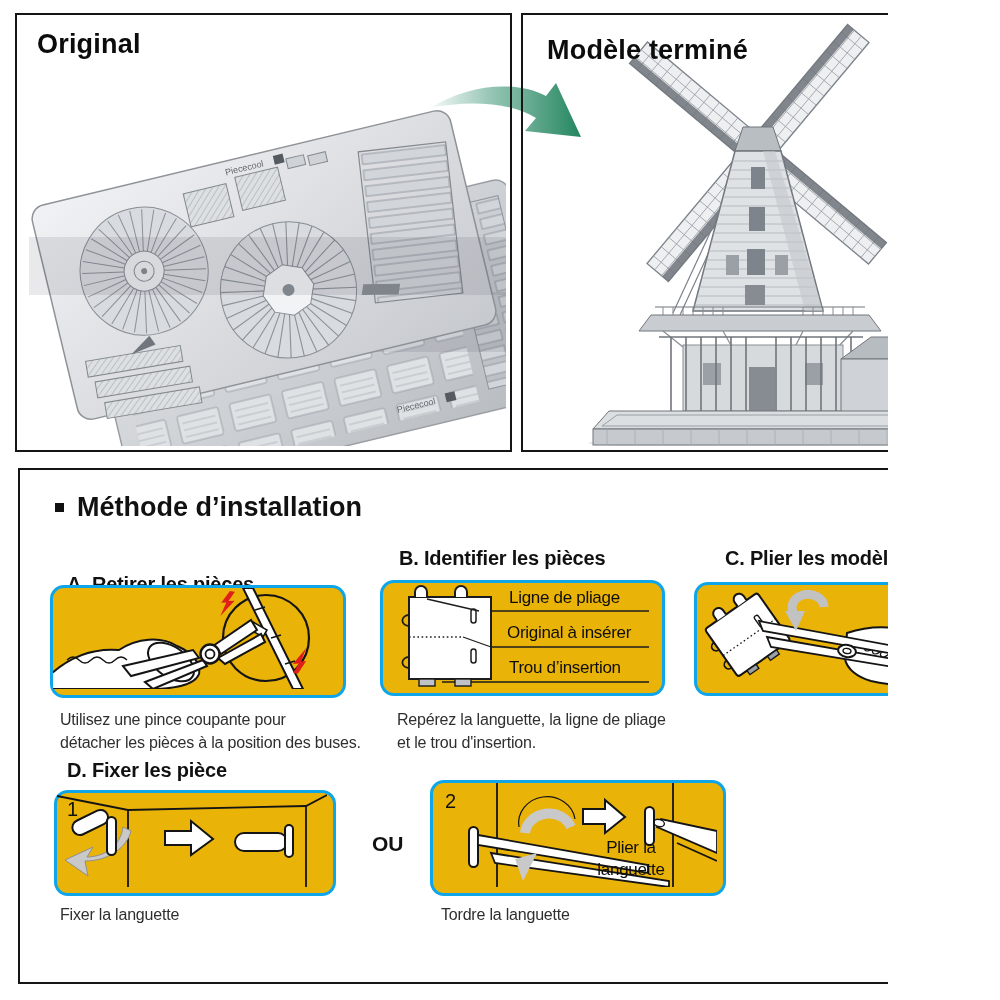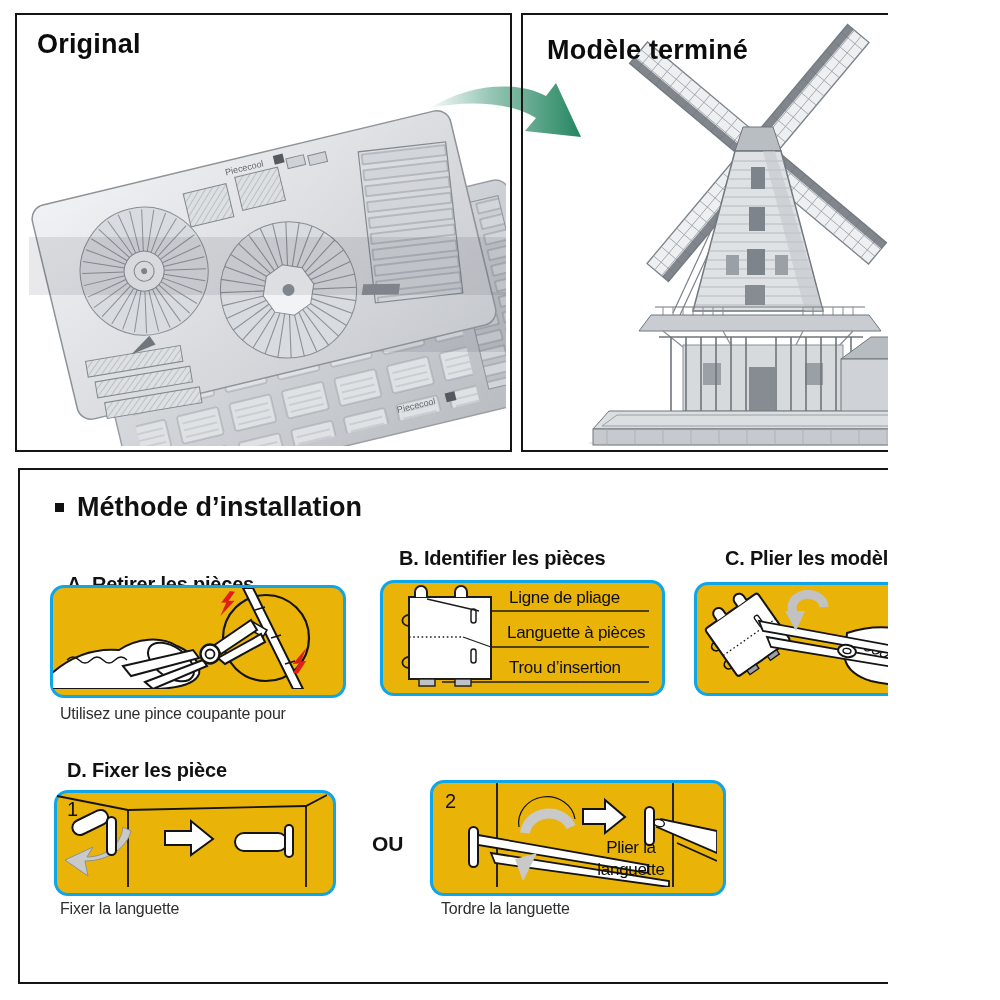--- a/index.html
+++ b/index.html
@@ -6,21 +6,21 @@
   #page{position:relative;width:888px;height:1000px;background:#fff;overflow:hidden;
         font-family:"Liberation Sans","DejaVu Sans",sans-serif;color:#111;}
   .panel{position:absolute;border:2px solid #151515;background:transparent;z-index:1;}
   .panel-title{position:absolute;font-size:27px;font-weight:700;color:#0c0c0c;z-index:3;letter-spacing:0.2px;}
   #arrow-svg{position:absolute;left:428px;top:74px;width:170px;height:84px;z-index:0;}
   #bottom-panel{position:absolute;left:18px;top:468px;width:962px;height:512px;border:2px solid #151515;z-index:1;}
   .main-heading{position:absolute;left:35px;top:22px;display:flex;align-items:center;font-size:27px;font-weight:700;}
   .bullet{width:9px;height:9px;background:#111;margin-right:13px;flex:0 0 auto;}
   .step-heading{position:absolute;font-size:20px;font-weight:700;letter-spacing:-0.2px;white-space:nowrap;}
   .figbox{position:absolute;border:3px solid #0ea5e9;border-radius:14px;background:#eab308;}
-  .caption{position:absolute;font-size:16px;line-height:1.42;color:#2f2f2f;letter-spacing:-0.2px;}
+  .caption{position:absolute;font-size:16px;line-height:1.42;color:#2f2f2f;letter-spacing:-0.2px;margin-top:6px;}
   .cap-line{display:block;white-space:nowrap;}
   .b-label{position:absolute;font-size:17px;color:#0e0e0e;letter-spacing:-0.3px;white-space:nowrap;}
   .num-label{position:absolute;font-size:20px;color:#111;}
   .ou-label{position:absolute;font-size:21px;font-weight:700;}
   .d2-text{position:absolute;font-size:17px;line-height:1.32;text-align:center;color:#0e0e0e;letter-spacing:-0.3px;}
   svg{display:block;}
   .fill-svg{position:absolute;left:0;top:0;}
 </style>
 </head>
 <body>
@@ -219,42 +219,47 @@
         <polygon points="160,58 198,32 204,42 168,66" fill="#fff" stroke="#141414" stroke-width="2"></polygon>
         <polygon points="165,70 208,46 212,54 172,76" fill="#fff" stroke="#141414" stroke-width="2"></polygon>
         <circle cx="157" cy="66" r="9.5" fill="#fff" stroke="#141414" stroke-width="2.4"></circle>
         <circle cx="157" cy="66" r="4.5" fill="#fff" stroke="#141414" stroke-width="1.8"></circle>
         <use href="#bolt" transform="translate(170,2) rotate(8)"></use>
         <use href="#bolt" transform="translate(252,86) rotate(185)"></use>
       </svg>
     </div>
     <div class="caption" style="left:40px;top:233px;">
       <span class="cap-line">Utilisez une pince coupante pour</span>
+      <span class="cap-line">détacher les pièces à la position des buses.</span>
     </div>
 
     <div class="step-heading" style="left:379px;top:77px;">B. Identifier les pièces</div>
     <div class="figbox" style="left:360px;top:110px;width:279px;height:110px;">
       <svg width="273" height="104" viewBox="0 0 273 104">
         <line x1="96" y1="28" x2="266" y2="28" stroke="#1c1c1c" stroke-width="1.5"></line>
         <line x1="108" y1="64" x2="266" y2="64" stroke="#1c1c1c" stroke-width="1.5"></line>
         <line x1="59" y1="99" x2="266" y2="99" stroke="#1c1c1c" stroke-width="1.5"></line>
         <rect x="26" y="14" width="82" height="82" fill="#fff" stroke="#1c1c1c" stroke-width="2"></rect>
         <path d="M32,14 v-5 a6,6 0 1 1 12,0 v5 M72,14 v-5 a6,6 0 1 1 12,0 v5" fill="#fff" stroke="#1c1c1c" stroke-width="2"></path>
         <path d="M26,32 a6,5 0 1 0 0,11 M26,74 a6,5 0 1 0 0,11" fill="none" stroke="#1c1c1c" stroke-width="1.8"></path>
         <rect x="88" y="26" width="5" height="14" rx="2.5" fill="#fff" stroke="#1c1c1c" stroke-width="1.5"></rect>
         <rect x="88" y="66" width="5" height="14" rx="2.5" fill="#fff" stroke="#1c1c1c" stroke-width="1.5"></rect>
         <line x1="26" y1="54" x2="80" y2="54" stroke="#1c1c1c" stroke-width="1.4" stroke-dasharray="1.6,2.6"></line>
         <line x1="80" y1="54" x2="108" y2="64" stroke="#1c1c1c" stroke-width="1.3"></line>
         <line x1="44" y1="16" x2="96" y2="28" stroke="#1c1c1c" stroke-width="1.3"></line>
         <rect x="36" y="96" width="16" height="7" fill="#bfc3c8" stroke="#1c1c1c" stroke-width="1.4"></rect>
         <rect x="72" y="96" width="16" height="7" fill="#bfc3c8" stroke="#1c1c1c" stroke-width="1.4"></rect>
       </svg>
       <div class="b-label" style="left:126px;top:5px;">Ligne de pliage</div>
-      <div class="b-label" style="left:124px;top:40px;">Languette à pièces</div>
+      <div class="b-label" style="left:124px;top:40px;">Original à insérer</div>
       <div class="b-label" style="left:126px;top:75px;">Trou d’insertion</div>
+    </div>
+    <div class="caption" style="left:377px;top:233px;">
+      <span class="cap-line">Repérez la languette, la ligne de pliage</span>
+      <span class="cap-line">et le trou d'insertion.</span>
     </div>
 
     <div class="step-heading" style="left:705px;top:77px;">C. Plier les modèle</div>
     <div class="figbox" style="left:674px;top:112px;width:261px;height:108px;">
       <svg width="255" height="102" viewBox="0 0 255 102">
         <g transform="translate(52,50) rotate(-35)">
           <rect x="-33" y="-30" width="64" height="58" rx="3" fill="#fff" stroke="#141414" stroke-width="2"></rect>
           <path d="M-18,-30 v-5 a5.5,5.5 0 1 1 11,0 v5 M7,-30 v-5 a5.5,5.5 0 1 1 11,0 v5" fill="#fff" stroke="#141414" stroke-width="2"></path>
           <path d="M-33,-14 a5,4.5 0 1 0 0,9 M-33,8 a5,4.5 0 1 0 0,9" fill="none" stroke="#141414" stroke-width="1.7"></path>
           <line x1="-33" y1="2" x2="31" y2="2" stroke="#141414" stroke-width="1.3" stroke-dasharray="1.6,2.6"></line>

